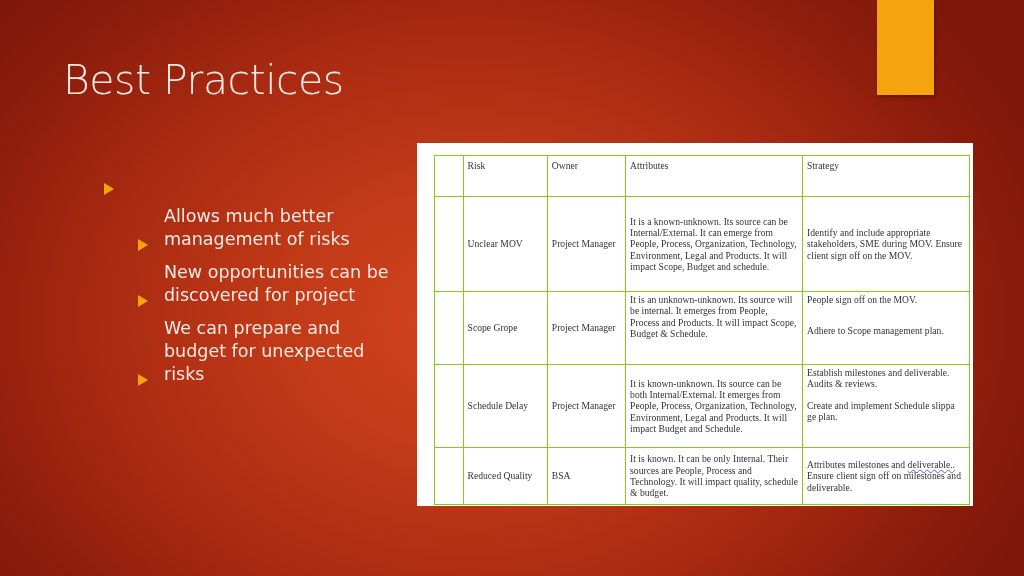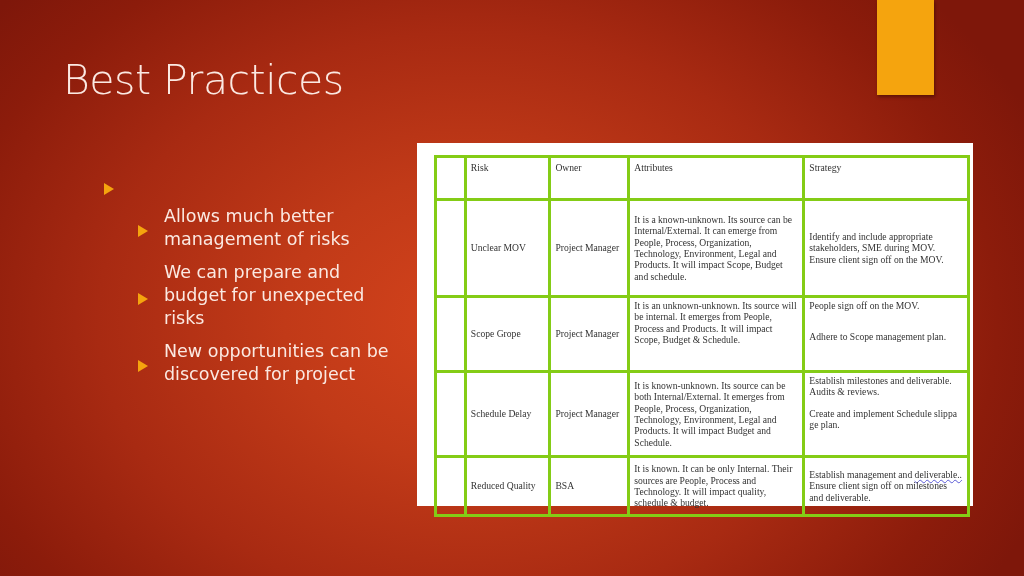--- a/index.html
+++ b/index.html
@@ -13,40 +13,40 @@
       position: absolute; left: 877px; top: 0; width: 57px; height: 95px;
       background: #f5a40e; box-shadow: 1px 2px 3px rgba(0,0,0,0.35);
     }
     .title {
       position: absolute; left: 63px; top: 56px;
       font-size: 41px; font-weight: 300; color: #fbe9e2; letter-spacing: -0.5px;
       font-family: "DejaVu Sans", sans-serif;
     }
     .bullets { position: absolute; left: 104px; top: 176px; width: 300px; color: #fbe9e2; }
     .b1 { display: flex; align-items: flex-start; font-size: 19px; line-height: 26px; }
-    .b2 { display: flex; align-items: center; font-size: 17.5px; line-height: 23px; margin-left: 34px; margin-top: 10px; }
+    .b2 { display: flex; align-items: flex-end; font-size: 17.5px; line-height: 23px; margin-left: 34px; margin-top: 10px; }
     .arrow {
       width: 0; height: 0; border-top: 6px solid transparent; border-bottom: 6px solid transparent;
       border-left: 10px solid #f5a40e; flex: none;
     }
     .b1 .arrow { margin-top: 7px; margin-right: 16px; }
     .b2 .arrow { margin-top: 6px; margin-right: 16px; }
     .b2 .txt { width: 225px; }
 
     .table-img {
       position: absolute; left: 417px; top: 143px; width: 556px; height: 363px;
       background: #ffffff;
     }
     table.risk {
       position: absolute; left: 17px; top: 12px; width: 536px;
       border-collapse: collapse; font-family: "Liberation Serif", serif; font-size: 9.6px;
       color: #333; line-height: 11.3px;
     }
     table.risk td, table.risk th {
-      border: 3px solid #84cc16; padding: 2px 4px; vertical-align: middle; text-align: left; font-weight: normal;
+      border: 1px solid #84cc16; padding: 2px 4px; vertical-align: middle; text-align: left; font-weight: normal;
     }
     table.risk th { vertical-align: top; height: 34px; padding-top: 4px; }
     .c0 { width: 20px; }
     .c1 { width: 76px; }
     .c2 { width: 70px; }
     .c3 { width: 170px; }
     .c4 { width: 160px; }
     .r1 td { height: 90px; }
     .r2 td { height: 68px; }
     .r3 td { height: 78px; }
@@ -66,25 +66,25 @@
   <div class="bullets">
     <div class="b1">
       <span class="arrow"></span>
     </div>
     <div class="b2">
       <span class="arrow"></span>
       <span class="txt">Allows much better management of risks</span>
     </div>
     <div class="b2">
       <span class="arrow"></span>
-      <span class="txt">We can prepare and budget for unexpected risks</span>
+      <span class="txt">New opportunities can be discovered for project</span>
     </div>
     <div class="b2">
       <span class="arrow"></span>
-      <span class="txt">New opportunities can be discovered for project</span>
+      <span class="txt">We can prepare and budget for unexpected risks</span>
     </div>
   </div>
 
   <div class="table-img">
     <table class="risk">
       <tbody>
           <tr>
         <th class="c0"></th>
         <th class="c1">Risk</th>
         <th class="c2">Owner</th>
@@ -118,18 +118,18 @@
           <div>Establish milestones and deliverable. Audits &amp; reviews.</div>
           <div class="gap"></div>
           <div>Create and implement Schedule slippa ge plan.</div>
         </td>
       </tr>
       <tr class="r4">
         <td></td>
         <td>Reduced Quality</td>
         <td>BSA</td>
         <td>It is known. It can be only Internal. Their sources are People, Process and Technology. It will impact quality, schedule &amp; budget.</td>
-        <td><span>Establish management and </span><span class="link">deliverable..</span> <span>Ensure client sign off on milestones and deliverable.</span></td>
+        <td><span>Attributes milestones and </span><span class="link">deliverable..</span> <span>Ensure client sign off on milestones and deliverable.</span></td>
       </tr>
     </tbody>
       </table>
   </div>
 </div>
 
 </body></html>

